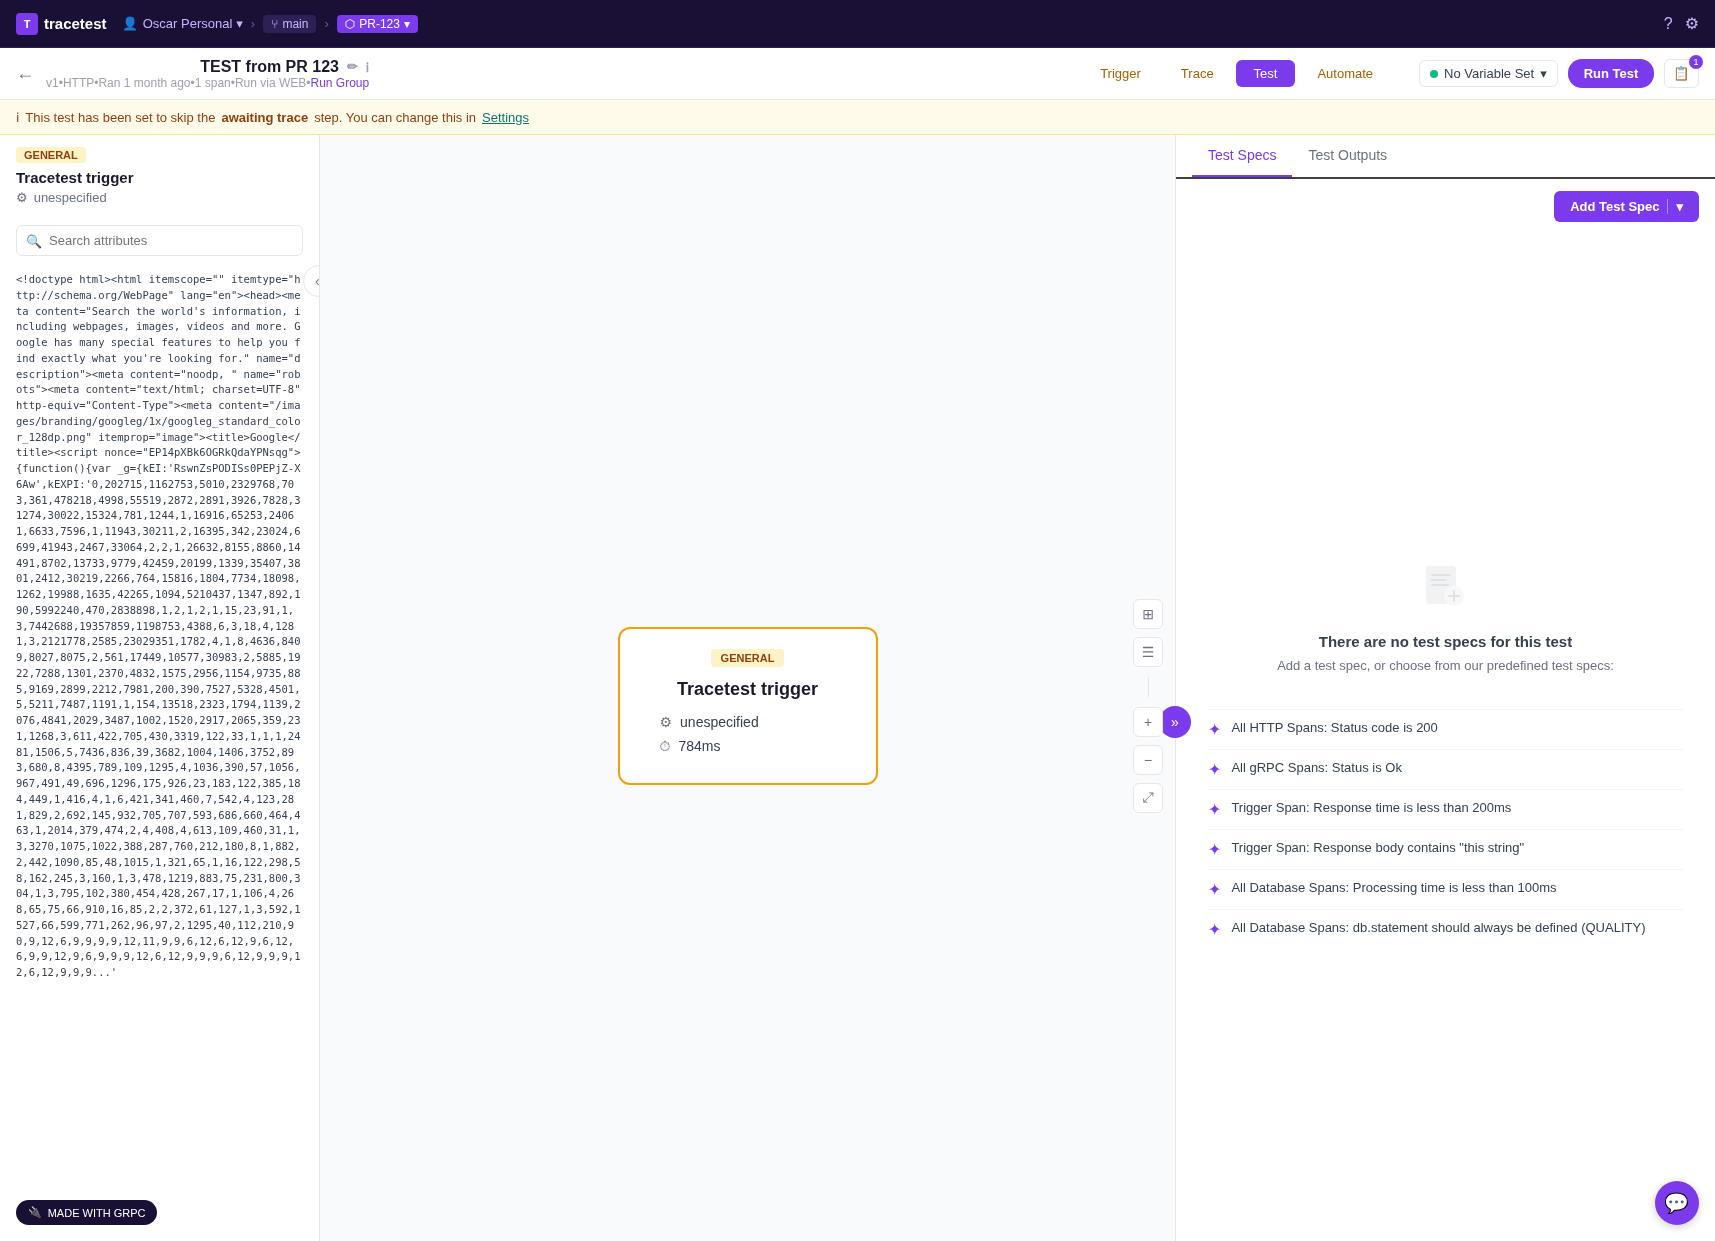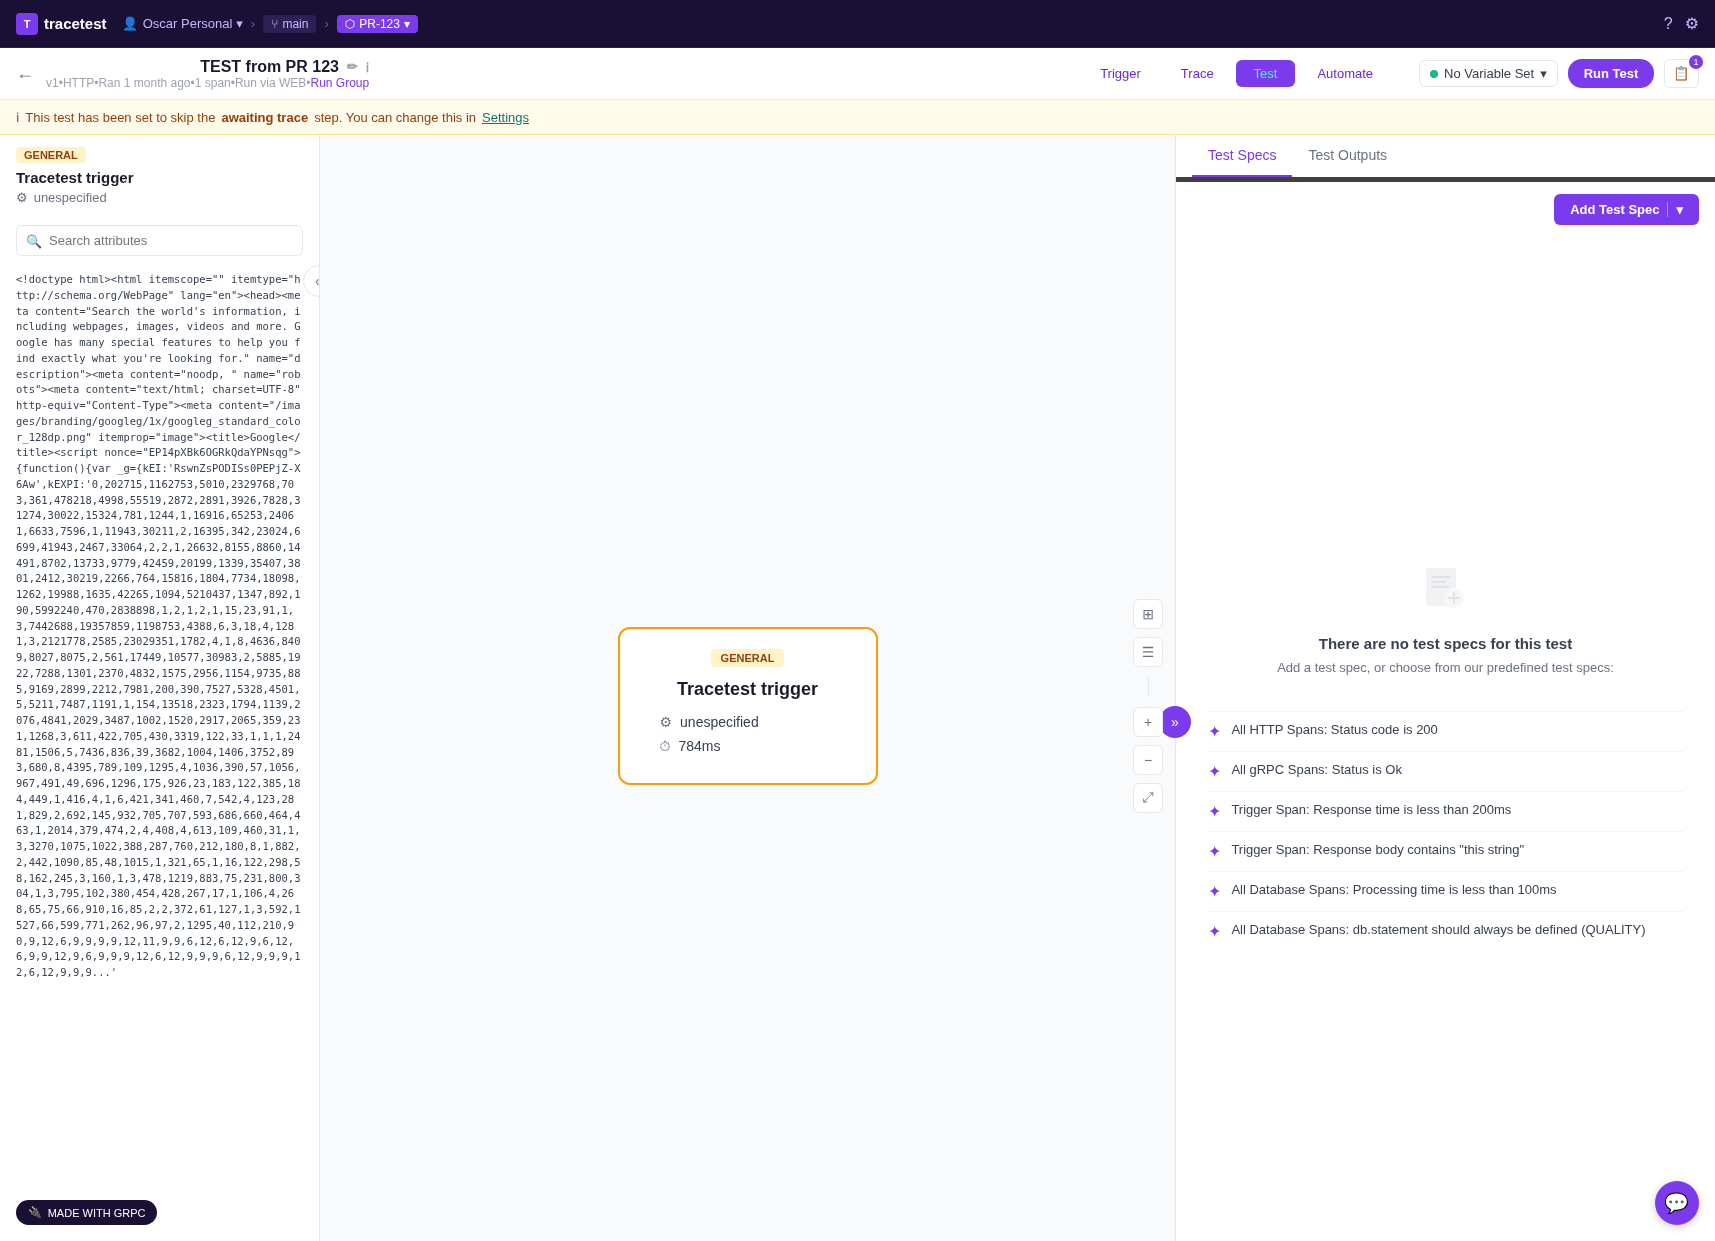--- a/index.html
+++ b/index.html
@@ -26,23 +26,23 @@
       background: #fff; border-bottom: 1px solid #e5e7eb;
       padding: 0 16px; gap: 12px;
     }
     .back-btn { background: none; border: none; cursor: pointer; color: #6b7280; font-size: 18px; }
     .test-title { font-size: 16px; font-weight: 600; color: #1a1a2e; display: flex; align-items: center; gap: 8px; justify-content: flex-end; }
     .test-meta { font-size: 12px; color: #9ca3af; display: flex; align-items: flex-start; gap: 0; }
     .run-group-link { color: #7c3aed; text-decoration: none; }
     .tab-group { display: flex; gap: 4px; margin-left: auto; }
     .tab-btn {
       padding: 6px 18px; border-radius: 6px; border: none; cursor: pointer;
-      font-size: 13px; font-weight: 500; background: transparent; color: #6d28d9;
-    }
-    .tab-btn.active { background: #7c3aed; color: #5eead4; }
+      font-size: 13px; font-weight: 500; background: transparent; color: #a16207;
+    }
+    .tab-btn.active { background: #7c3aed; color: #ffffff; }
     .header-right { display: flex; align-items: center; gap: 10px; margin-left: 16px; }
     .variable-set { display: flex; align-items: center; gap: 6px; font-size: 13px; color: #374151; border: 1px solid #e5e7eb; border-radius: 6px; padding: 5px 10px; cursor: pointer; }
     .green-dot { width: 8px; height: 8px; background: #10b981; border-radius: 50%; }
     .run-test-btn { background: #7c3aed; color: #fff; border: none; border-radius: 14px; padding: 7px 16px; font-size: 13px; font-weight: 600; cursor: pointer; }
     .icon-btn { background: none; border: 1px solid #e5e7eb; border-radius: 6px; padding: 6px 8px; cursor: pointer; position: relative; }
     .badge { position: absolute; top: -5px; right: -5px; background: #7c3aed; color: #fff; border-radius: 50%; width: 14px; height: 14px; font-size: 9px; display: flex; align-items: center; justify-content: center; }
 
     
     .info-bar {
       background: #fffbeb; border-bottom: 1px solid #fde68a;
@@ -99,21 +99,21 @@
 
     
     .side-tools { position: absolute; right: 12px; top: 50%; transform: translateY(-50%); display: flex; flex-direction: column; gap: 8px; }
     .tool-icon { width: 30px; height: 30px; border: 1px solid #e5e7eb; background: #fff; border-radius: 6px; display: flex; align-items: center; justify-content: center; cursor: pointer; color: #6b7280; font-size: 14px; }
 
     
     .right-panel {
       width: 540px; background: #fff; border-left: 1px solid #e5e7eb;
       flex-shrink: 0; display: flex; flex-direction: column;
     }
-    .right-panel-tabs { display: flex; border-bottom: 5px solid #404040; padding: 0 16px; }
+    .right-panel-tabs { display: flex; border-bottom: 2px solid #404040; padding: 0 16px; }
     .right-tab { padding: 12px 16px; font-size: 14px; font-weight: 500; color: #6b7280; border-bottom: 2px solid transparent; cursor: pointer; }
     .right-tab.active { color: #7c3aed; border-bottom-color: #7c3aed; }
     .right-panel-toolbar { display: flex; justify-content: flex-end; padding: 12px 16px; }
     .add-spec-btn {
       background: #7c3aed; color: #fff; border: none; border-radius: 6px;
       padding: 8px 16px; font-size: 13px; font-weight: 600; cursor: pointer;
       display: flex; align-items: center; gap: 8px;
     }
     .add-spec-btn .dropdown-arrow { border-left: 1px solid rgba(255,255,255,0.4); padding-left: 8px; }
 

